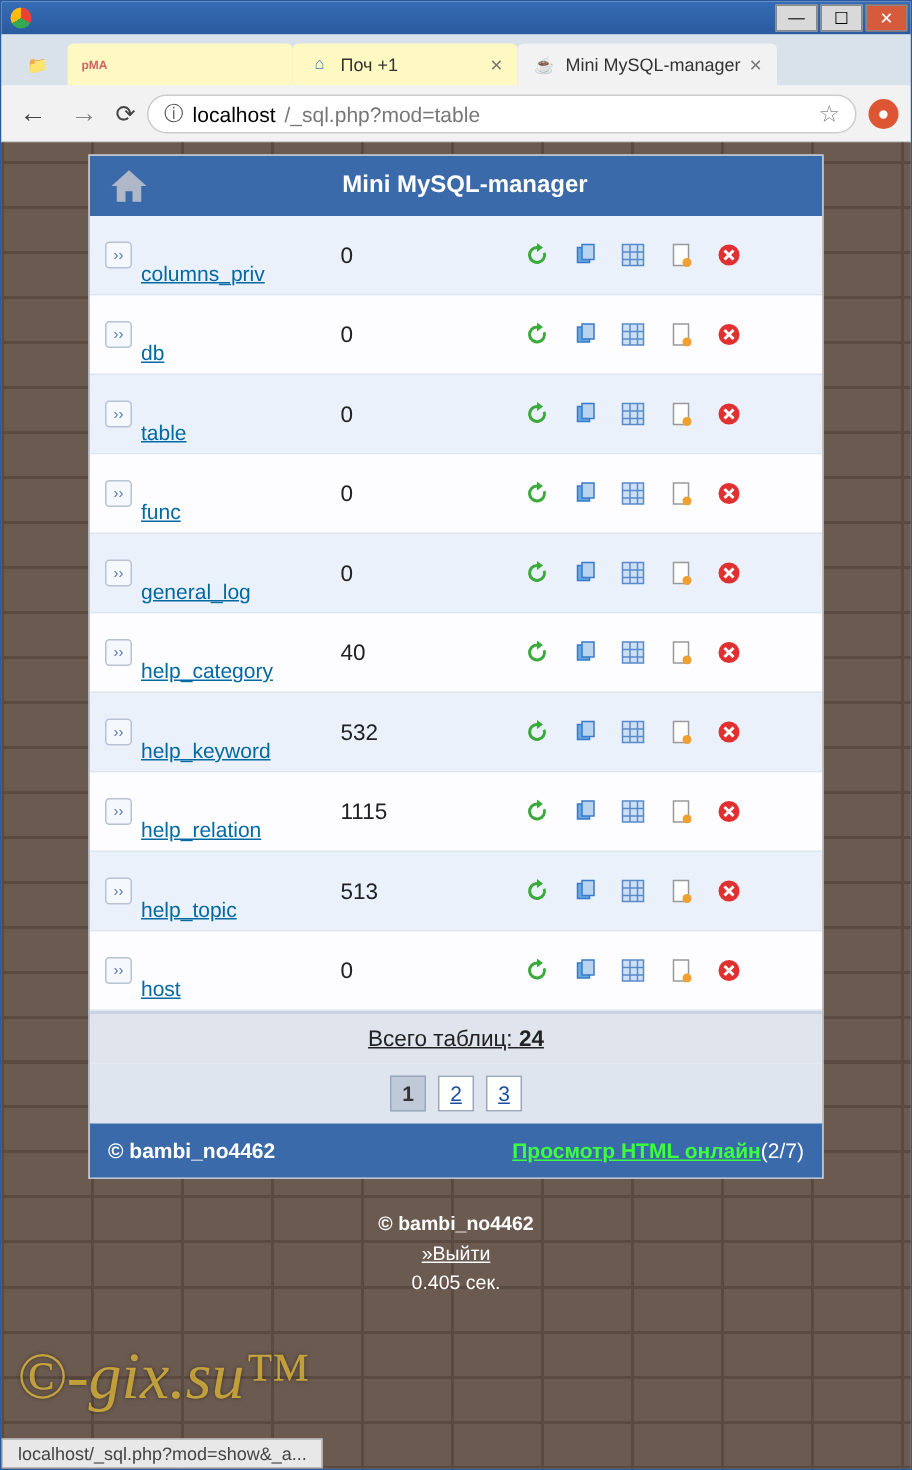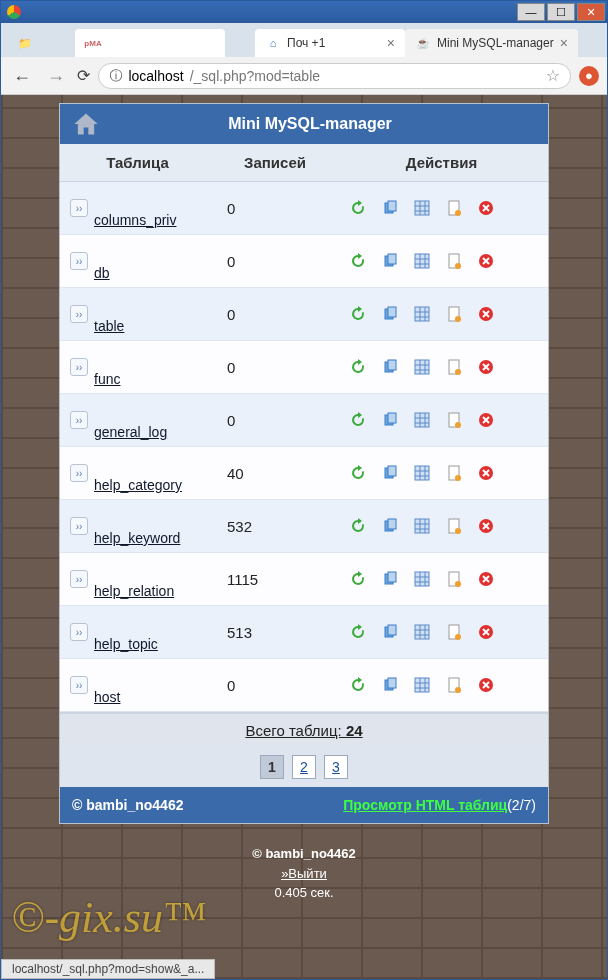--- a/index.html
+++ b/index.html
@@ -27,21 +27,21 @@
 .win-controls { display: flex; }
 .win-btn { width: 28px; height: 18px; display:flex; align-items:center; justify-content:center; font-size:11px; color:#000; background:#ddd; border:1px solid #888; margin-right:2px; cursor:default;}
 .win-min { background:#d9d9d9; }
 .win-max { background:#d9d9d9; }
 .win-close { background:#d65a3c; color:#fff; }
 
 
 .tabstrip { height: 34px; background: #d9e1eb; display: flex; align-items: flex-end; padding: 4px 4px 0; gap: 0; }
 .tab-holder { width: 40px; height:28px; display:flex;align-items:center;justify-content:center;}
 .tab { display:flex; align-items:center; gap:6px; padding: 6px 10px; font-size:12px; height:28px; border-radius: 4px 4px 0 0; min-width: 150px; max-width: 180px;}
-.tab.inactive { background: #ffffff; color:#333;margin-left:30px; }
+.tab.inactive { background: #fef9c3; color:#333; }
 .tab.active { background: #f2f2f2; color:#333; }
 .tab .close { margin-left:auto; font-size:14px; color:#777; }
 .favicon {width:16px;height:16px;display:flex;align-items:center;justify-content:center;font-size:11px;}
 
 
 .toolbar { height: 38px; background:#f2f2f2; display:flex; align-items:center; padding: 0 8px; gap:8px; border-bottom:1px solid #ccc;}
 .nav-btn { font-size:18px; color:#888; padding:2px 4px;}
 .nav-btn.enabled { color:#444; }
 .reload { font-size:16px; color:#444; }
 .omnibox { flex:1; height:26px; background:#fff; border:1px solid #ccc; border-radius:13px; display:flex; align-items:center; padding:0 10px; font-size:14px; color:#555; gap:6px;}
@@ -105,21 +105,21 @@
 }
 .row:nth-child(odd) { background:#eaf1fb; }
 .row:nth-child(even) { background:#fdfdff; }
 
 .row .c1 { width: 155px; display:flex; align-items:center; gap:6px; padding-left:4px;}
 .row .arrow-icon {
   width:18px;height:18px;border:1px solid #b8c2d5;border-radius:3px;
   display:flex;align-items:center;justify-content:center;
   color:#5a7ab0;font-size:10px;background:#f5f8fc;
 }
-.row .tname { color:#0f172a; font-size:14px; text-decoration:underline;margin-top:24px; }
+.row .tname { color:#0369a1; font-size:14px; text-decoration:underline;margin-top:24px; }
 .row .c2 { width:120px; font-size:15px; color:#222; padding-left:6px;}
 .row .c3 { flex:1; display:flex; gap:14px; justify-content:flex-start; padding-left:8px; align-items:center;}
 
 .act { width:18px;height:18px;display:flex;align-items:center;justify-content:center;}
 .act-refresh svg,.act-copy svg,.act-grid svg,.act-page svg,.act-del svg{width:16px;height:16px;}
 
 .totals {
   background:#e0e5ed;
   text-align:center;
   padding:8px;
@@ -232,25 +232,20 @@
     <div class="panel">
       <div class="panel-header">
         <span class="home-icon">
           <svg viewBox="0 0 24 24">
               <path fill="#aeb8c8" d="M12 3l10 9h-3v9h-5v-6h-4v6H5v-9H2z"></path>
             </svg>
         </span>
         <span class="panel-title">Mini MySQL-manager</span>
       </div>
 
-      <div class="col-headers">
-        <div class="col-table">Таблица</div>
-        <div class="col-records">Записей</div>
-        <div class="col-actions">Действия</div>
-      </div>
 
       <div class="tbody" id="tbody">
           <div class="row">
             <div class="c1">
               <span class="arrow-icon">››</span>
               <span class="tname">columns_priv</span>
             </div>
             <div class="c2">0</div>
             <div class="c3">
               <span class="act act-refresh">
@@ -664,21 +659,21 @@
 
       <div class="pager" id="pager">
           <div class="page-btn current">1</div>
           <div class="page-btn">2</div>
           <div class="page-btn">3</div>
         </div>
 
       <div class="panel-footer">
         <span class="left">© bambi_no4462</span>
         <span class="right">
-          <span class="link">Просмотр HTML таблиц</span><span class="counter">(2/7)</span>
+          <span class="link">Просмотр HTML онлайн</span><span class="counter">(2/7)</span>
         </span>
       </div>
     </div>
 
     <div class="below">
       <div style="font-weight:bold;">© bambi_no4462</div>
       <div class="logout">»Выйти</div>
       <div>0.405 сек.</div>
     </div>
 

